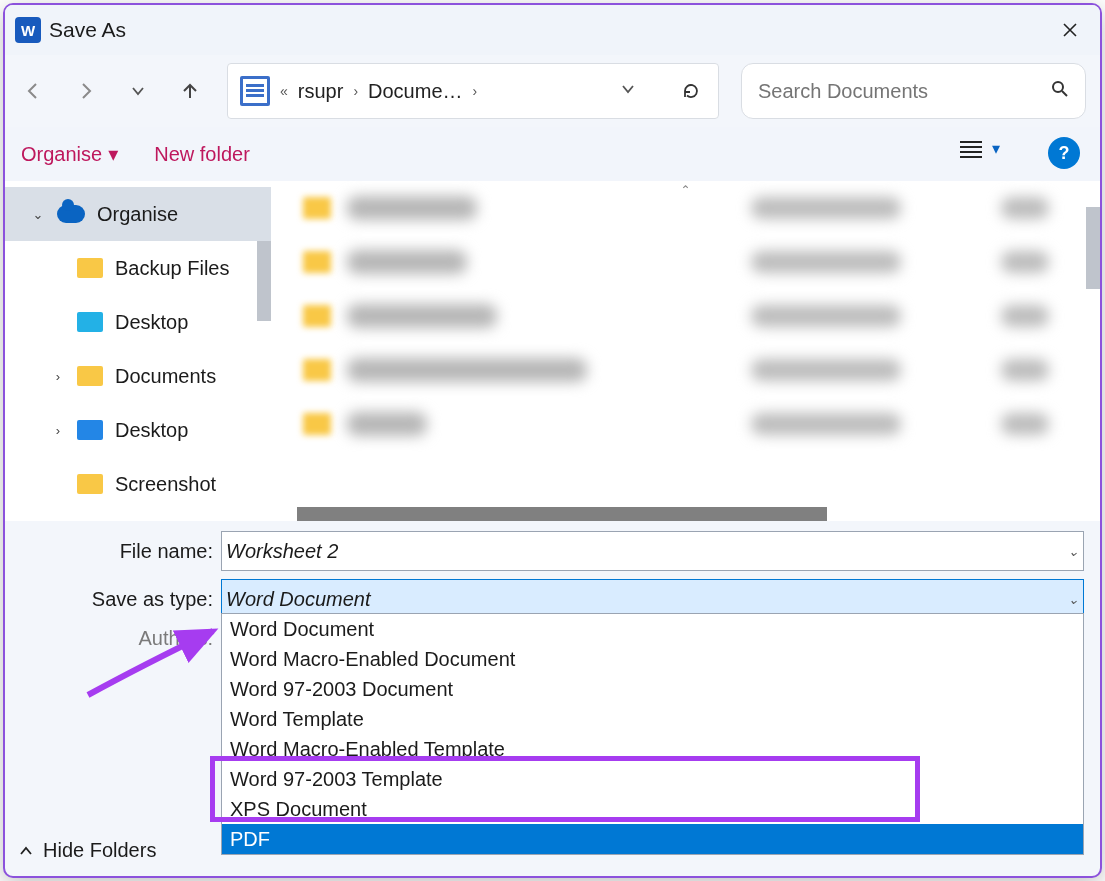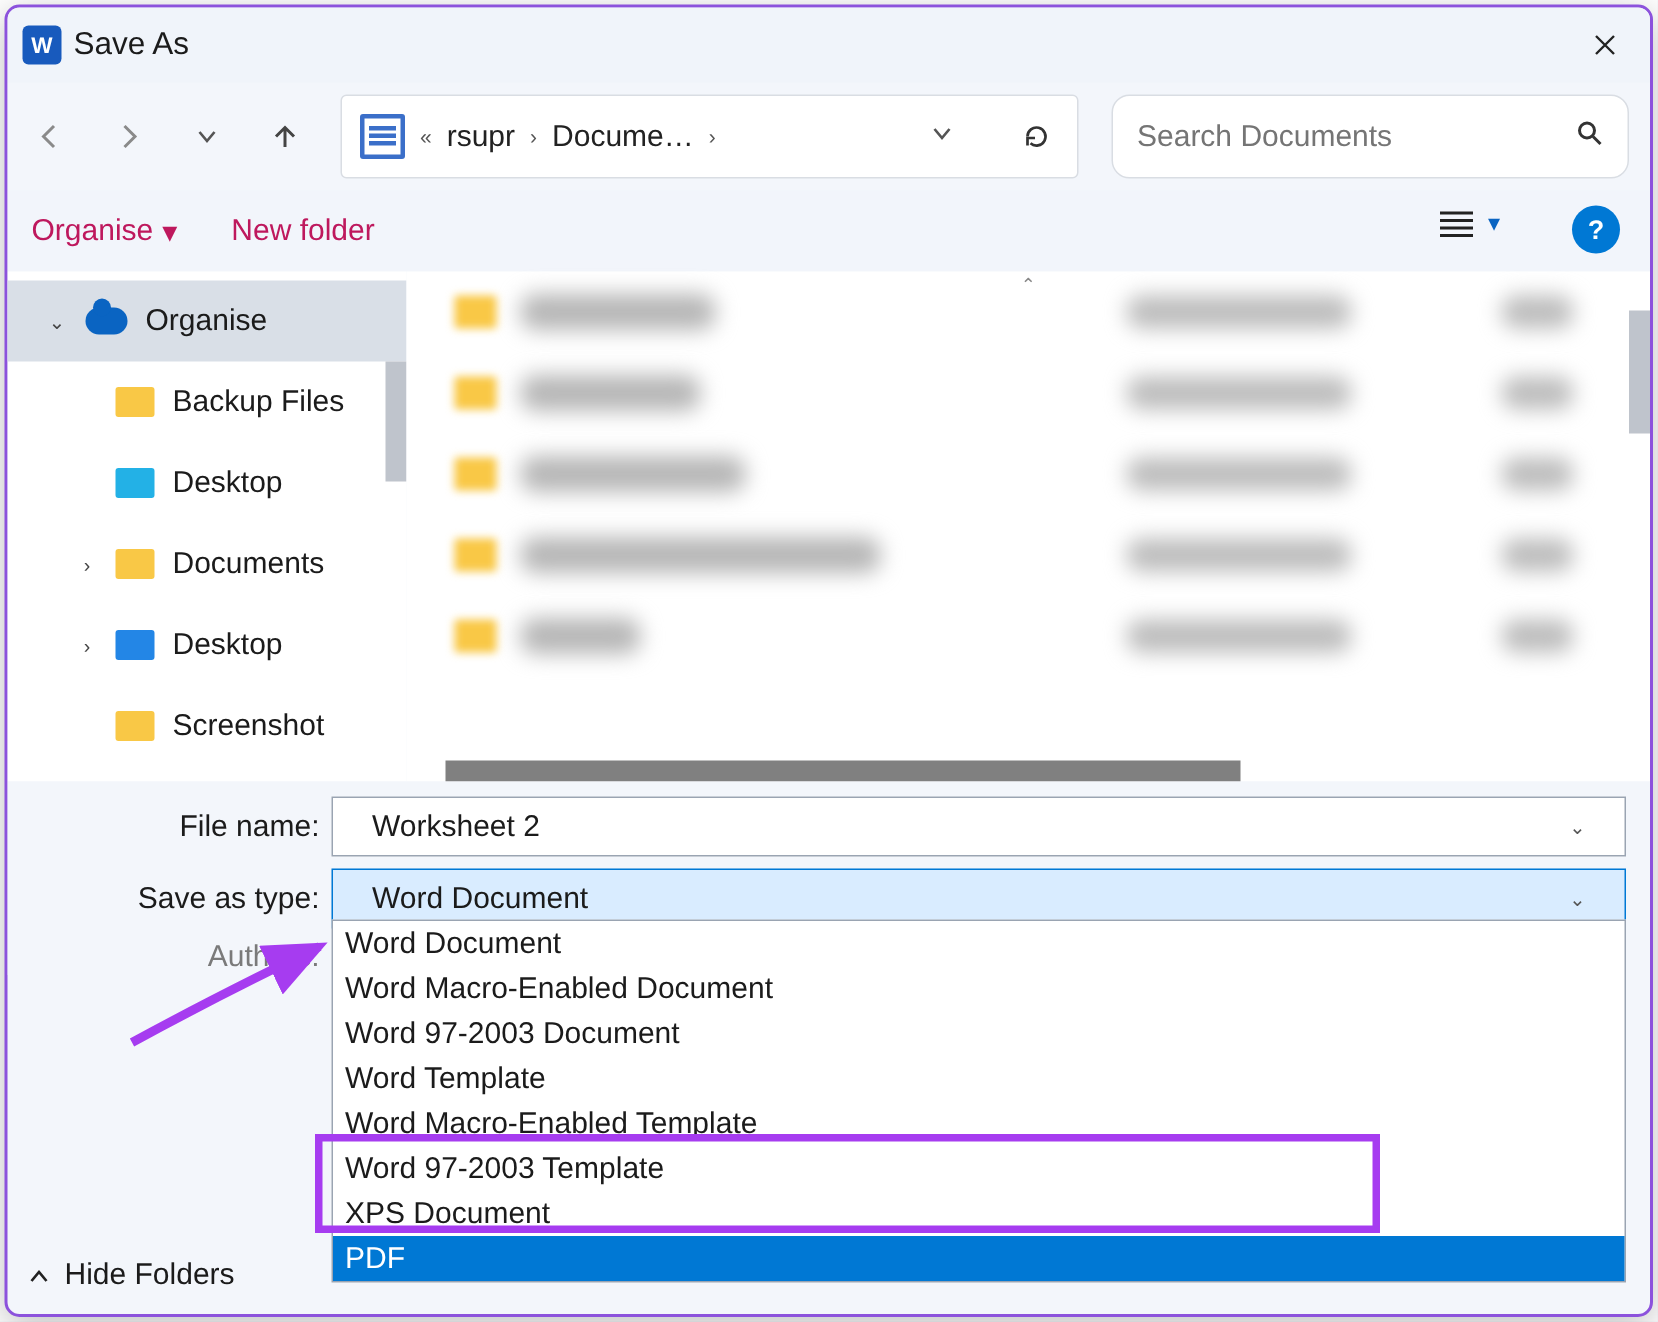--- a/index.html
+++ b/index.html
@@ -56,21 +56,21 @@
 .blur-folder{width:28px;height:22px;background:#f9c846;filter:blur(3px);border-radius:2px;}
 .blur-name{height:24px;background:#b6b6b6;filter:blur(7px);border-radius:10px;}
 .blur-date{position:absolute;height:22px;background:#bcbcbc;filter:blur(7px);border-radius:10px;}
 .blur-type{position:absolute;height:22px;background:#bcbcbc;filter:blur(7px);border-radius:10px;}
 .hscroll{position:absolute;left:26px;bottom:0;height:14px;width:530px;background:#808080;}
 .rscroll{position:absolute;right:0;top:26px;width:14px;height:82px;background:#bfc4cc;}
 .formarea{padding:10px 16px 0 16px;background:#f3f6fb;position:relative;}
 .formrow{display:flex;align-items:center;margin-bottom:8px;}
 .formlabel{width:200px;text-align:right;padding-right:8px;font-size:20px;color:#1b1b1b;}
 .formlabel.muted{color:#7a7a7a;}
-.forminput{flex:1;height:40px;border:1px solid #9aa4b2;background:#fff;padding:0 26px;font-size:20px;display:flex;align-items:center;justify-content:space-between;color:#1b1b1b;}
+.forminput{flex:1;height:40px;border:1px solid #9aa4b2;background:#fff;padding:0 4px;font-size:20px;display:flex;align-items:center;justify-content:space-between;color:#1b1b1b;font-style:italic;}
 .forminput.sel{background:#d9ecff;border-color:#0078d4;}
 .dd-caret{color:#555;font-size:13px;}
 .dropdown{position:absolute;left:216px;right:16px;top:92px;background:#fff;border:1px solid #9aa4b2;font-size:20px;z-index:5;}
 .dd-item{height:30px;padding:0 8px;display:flex;align-items:center;color:#1b1b1b;}
 .dd-item.active{background:#0078d4;color:#fff;}
 .annot-box{position:absolute;left:205px;bottom:54px;width:710px;height:66px;border:5px solid #a63cf0;z-index:6;pointer-events:none;}
 .arrow{position:absolute;left:78px;top:620px;width:140px;height:80px;z-index:7;pointer-events:none;}
 .footer{position:absolute;left:14px;bottom:14px;display:flex;align-items:center;gap:10px;font-size:20px;color:#1b1b1b;z-index:1;}
 </style>
 </head>

